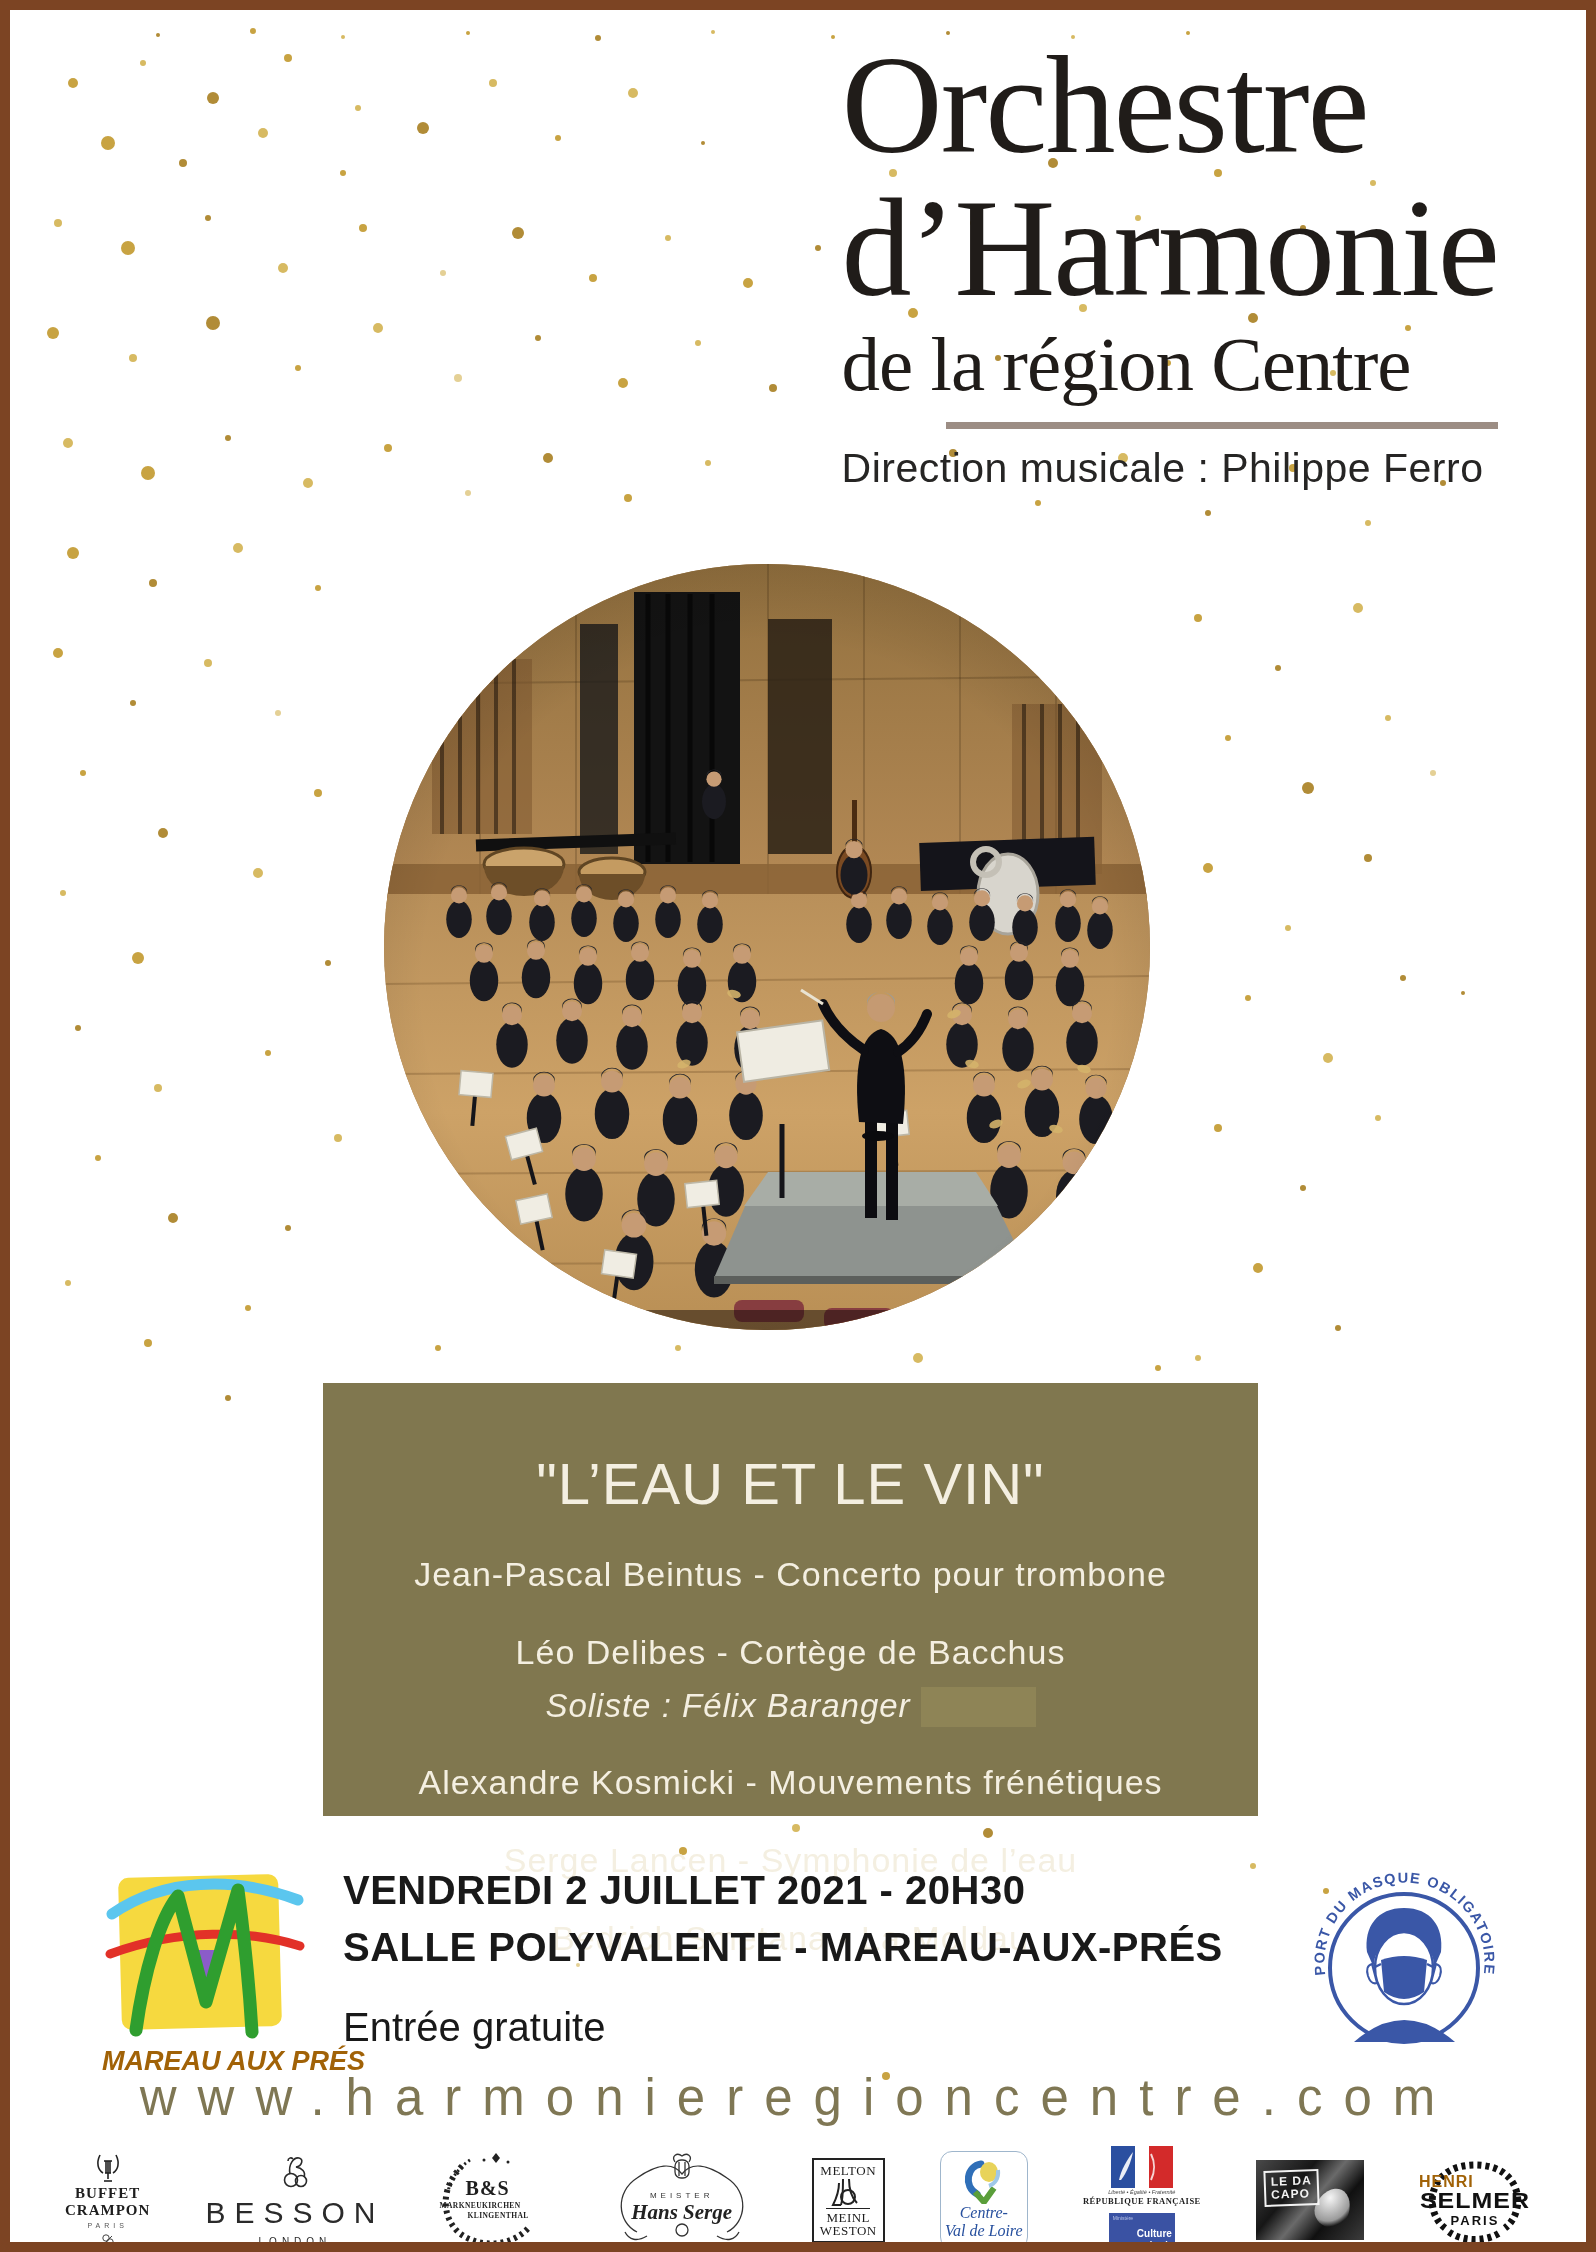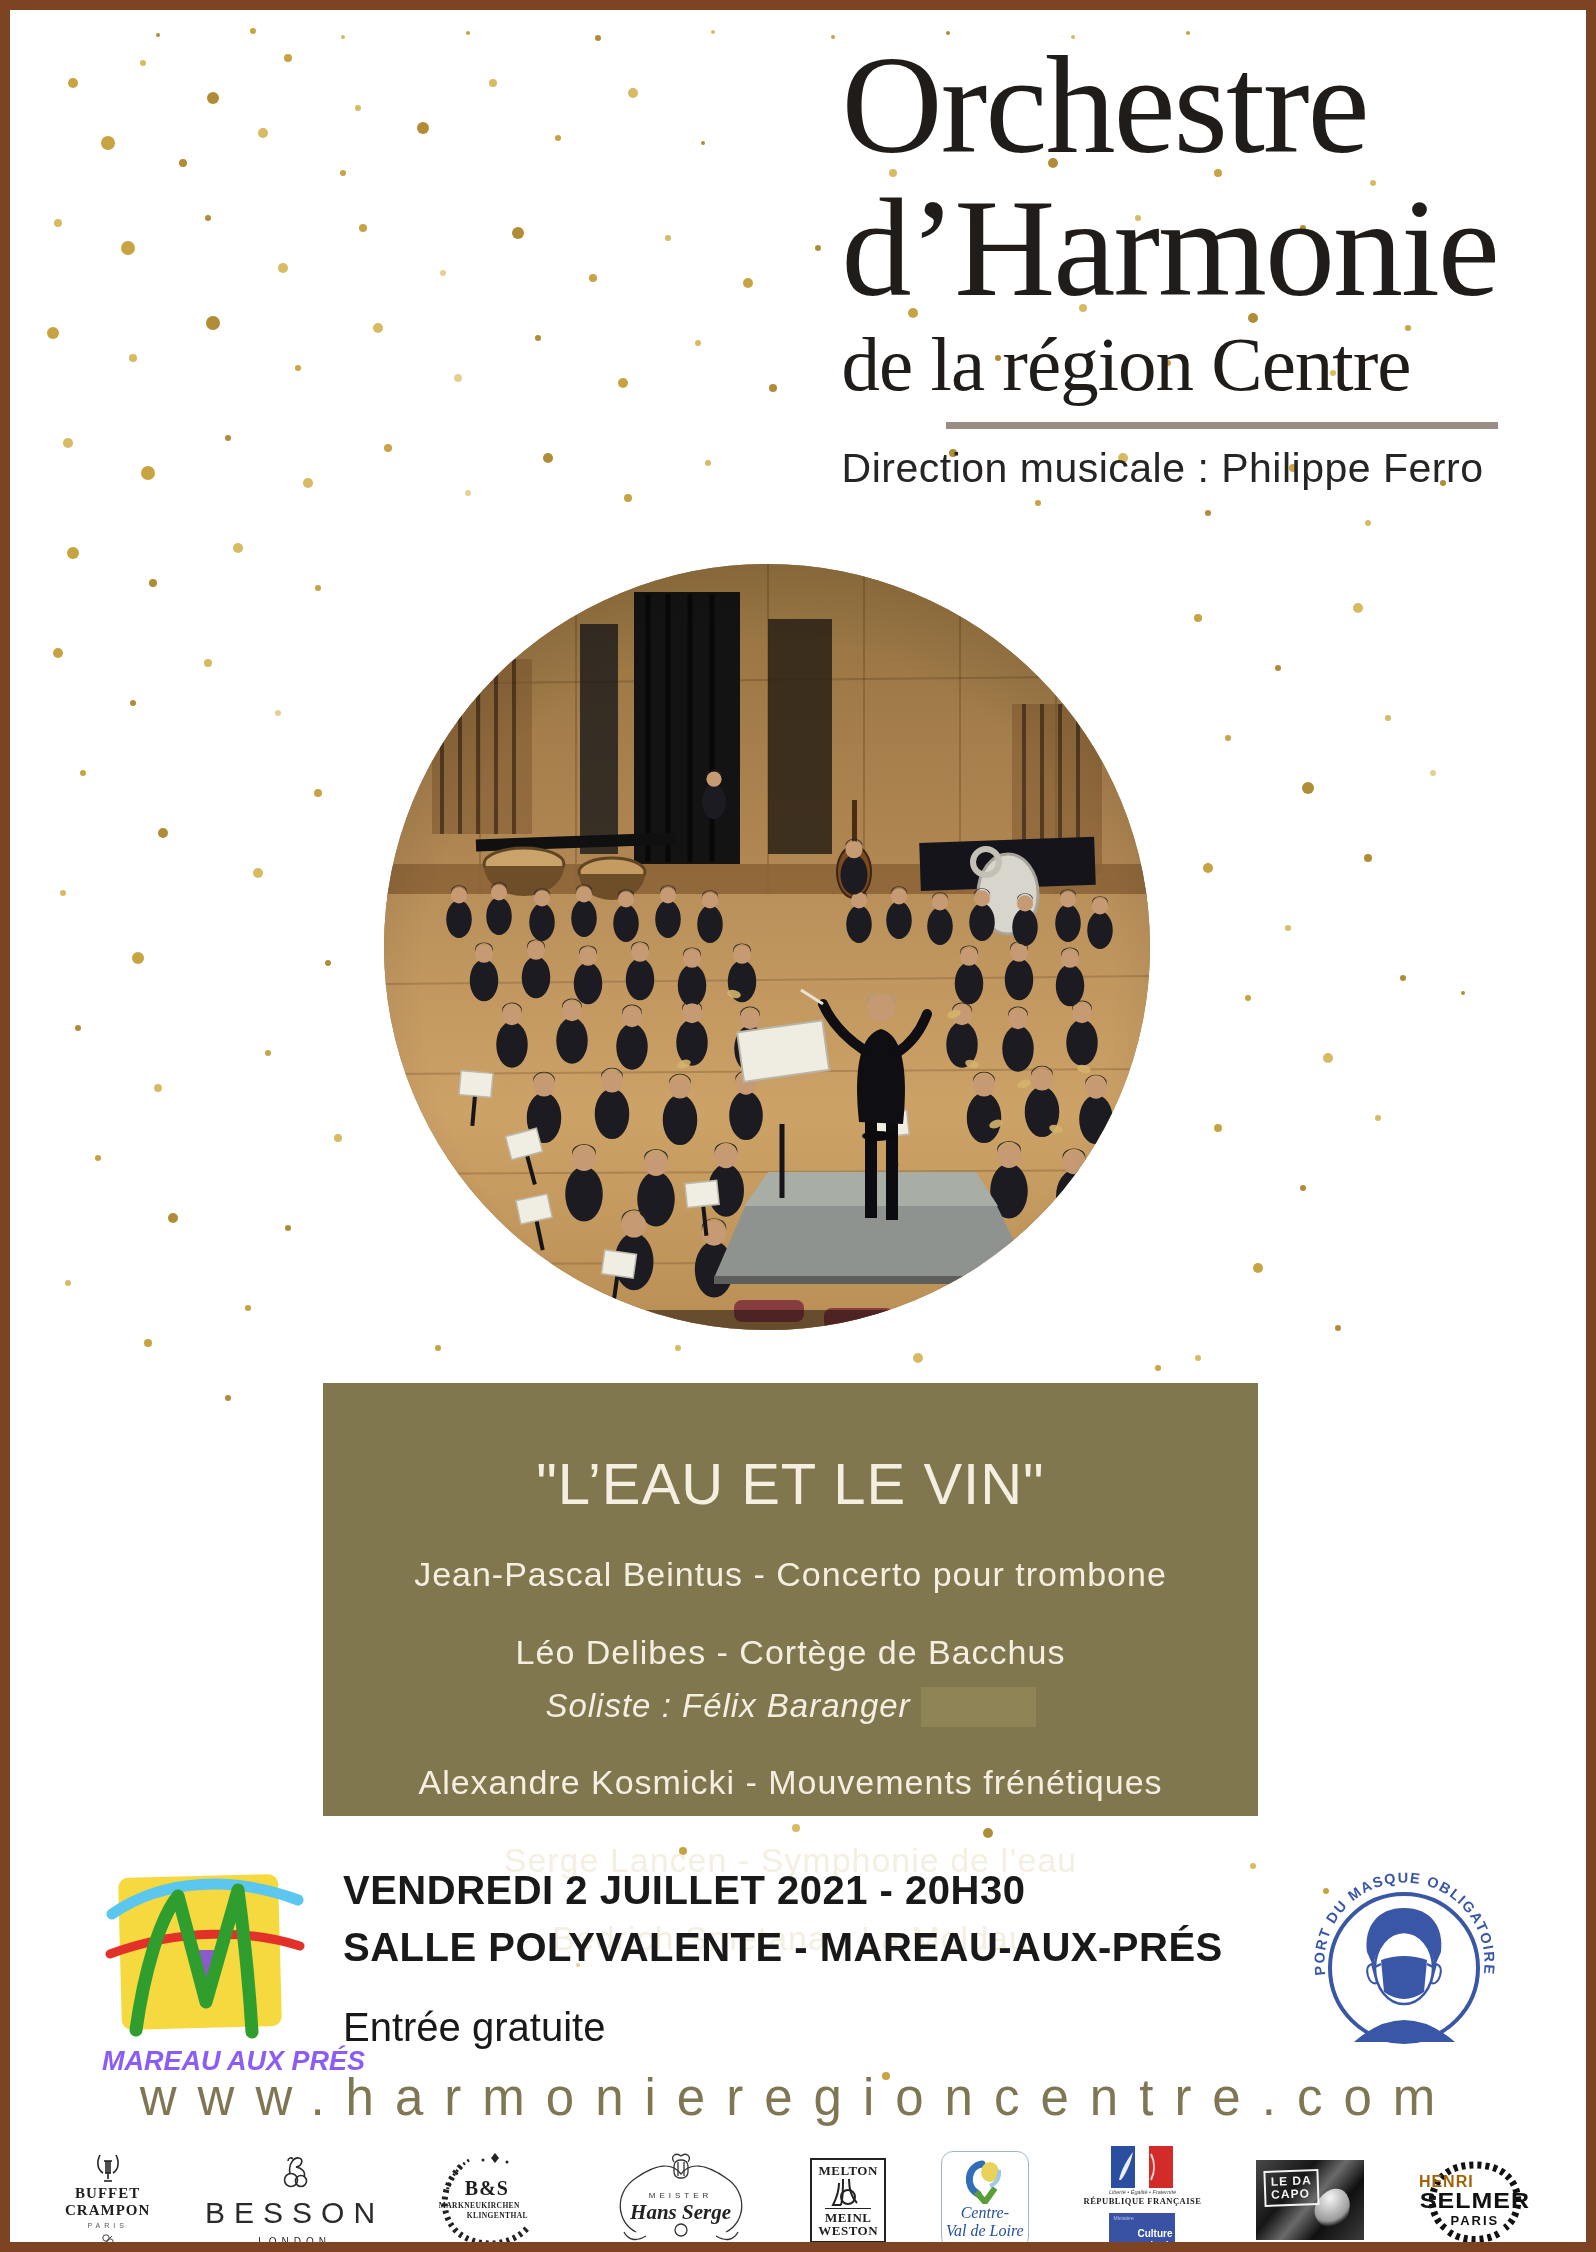--- a/index.html
+++ b/index.html
@@ -73,21 +73,21 @@
     padding-top:72px;
   }
   .program-title{font-size:58px;letter-spacing:1px;line-height:1;}
   .program-line{font-size:34px;letter-spacing:1px;line-height:1;margin-top:44px;}
   .soliste-line{font-size:33px;font-style:italic;letter-spacing:1px;line-height:1;margin-top:16px;display:flex;align-items:center;}
   .redact{display:inline-block;width:115px;height:40px;background:#8e8456;margin-left:10px;transform:translateY(2px);}
   .program-line.after-soliste{margin-top:40px;}
   
   .mareau{position:absolute;left:92px;top:1852px;width:230px;z-index:3;text-align:left;}
   .mareau svg{display:block;}
-  .mareau-label{margin-top:4px;font-size:27px;font-weight:bold;font-style:italic;color:#8b5cf6;letter-spacing:0;white-space:nowrap;}
+  .mareau-label{margin-top:4px;font-size:27px;font-weight:bold;font-style:italic;color:#a16207;letter-spacing:0;white-space:nowrap;}
   .event-text{position:absolute;left:333px;top:1860px;z-index:3;color:#191919;text-align:left;}
   .event-line{font-size:40px;font-weight:bold;letter-spacing:.5px;line-height:1;}
   .event-line + .event-line{margin-top:17px;}
   .admission{margin-top:40px;font-size:40px;font-weight:normal;line-height:1;}
   .mask-badge{position:absolute;left:1292px;top:1846px;width:205px;height:205px;z-index:3;}
   
   .website{
     position:absolute;left:0;right:0;top:2058px;z-index:3;
     text-align:center;font-size:51px;color:#7f7754;letter-spacing:21px;white-space:nowrap;
   }
@@ -103,21 +103,21 @@
   .lg-besson .main{font-size:30px;letter-spacing:9px;font-weight:400;color:#2a2a2a;margin-top:6px;}
   .lg-besson .sub{font-size:10px;letter-spacing:5px;margin-top:9px;color:#2a2a2a;}
   .lg-bs{position:relative;width:112px;height:96px;}
   .lg-bs .main{position:absolute;left:26px;top:26px;font-family:"Liberation Serif",serif;font-size:20px;font-weight:bold;letter-spacing:1px;}
   .lg-bs .s1{position:absolute;left:0px;top:50px;font-family:"Liberation Serif",serif;font-size:7.5px;font-weight:bold;letter-spacing:.4px;}
   .lg-bs .s2{position:absolute;left:28px;top:60px;font-family:"Liberation Serif",serif;font-size:7.5px;font-weight:bold;letter-spacing:.4px;}
   .lg-hoyer{position:relative;width:150px;height:96px;}
   .lg-hoyer .sub{position:absolute;top:40px;left:0;right:0;text-align:center;font-size:8px;letter-spacing:4px;color:#333;}
   .lg-hoyer .main{position:absolute;top:50px;left:0;right:0;text-align:center;font-family:"Liberation Serif",serif;font-style:italic;font-weight:bold;font-size:21px;color:#222;}
   .lg-melton{border:2.5px solid #222;padding:4px 6px;display:flex;flex-direction:column;align-items:center;background:#fff;}
-  .lg-melton .t{font-family:"Liberation Serif",serif;font-weight:bold;font-size:13px;letter-spacing:.5px;}
+  .lg-melton .t{font-family:"Liberation Serif",serif;font-weight:normal;font-size:13px;letter-spacing:.5px;}
   .lg-melton .t.bt{border-top:1.5px solid #222;padding-top:2px;margin-top:1px;}
   .lg-cvl{width:82px;border:1.5px solid #9fb6cc;border-radius:12px;background:#fff;display:flex;flex-direction:column;align-items:center;padding:4px 2px 2px;}
   .lg-cvl .t{font-family:"Liberation Serif",serif;font-style:italic;font-weight:normal;color:#27509e;font-size:16px;line-height:1.1;}
   .lg-cvl .sub{font-size:4px;color:#c03030;margin-top:2px;letter-spacing:.3px;}
   .lg-rf{display:flex;flex-direction:column;align-items:center;}
   .lg-rf .motto{font-size:5.5px;font-style:italic;color:#444;margin-top:2px;}
   .lg-rf .name{font-family:"Liberation Serif",serif;font-size:8.5px;font-weight:bold;letter-spacing:.5px;margin-top:2px;}
   .lg-rf .minbox{margin-top:7px;width:66px;height:42px;background:#3a52a3;position:relative;color:#fff;}
   .lg-rf .minbox .min{position:absolute;left:4px;top:3px;font-size:5px;color:#b9c4e8;}
   .lg-rf .minbox .b1{position:absolute;right:3px;top:16px;font-size:10px;font-weight:bold;padding-left:43px;}

